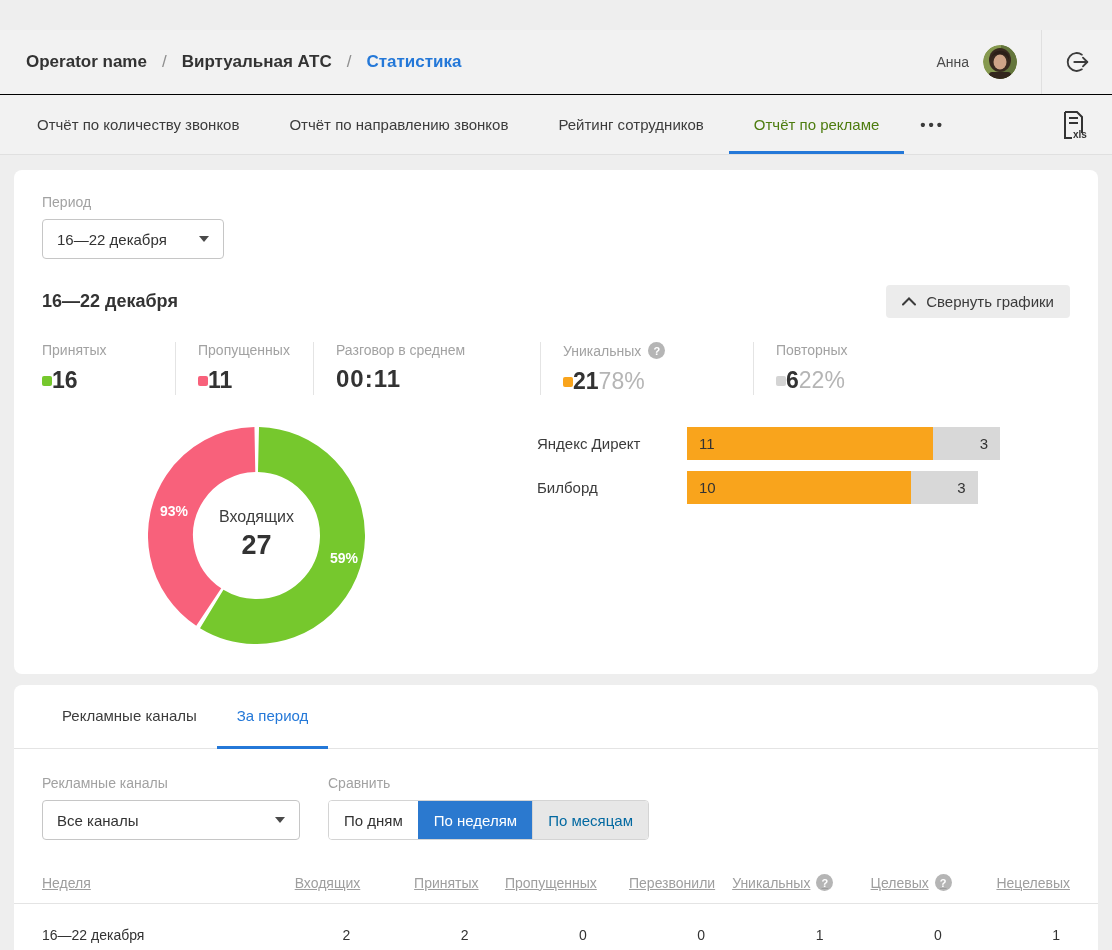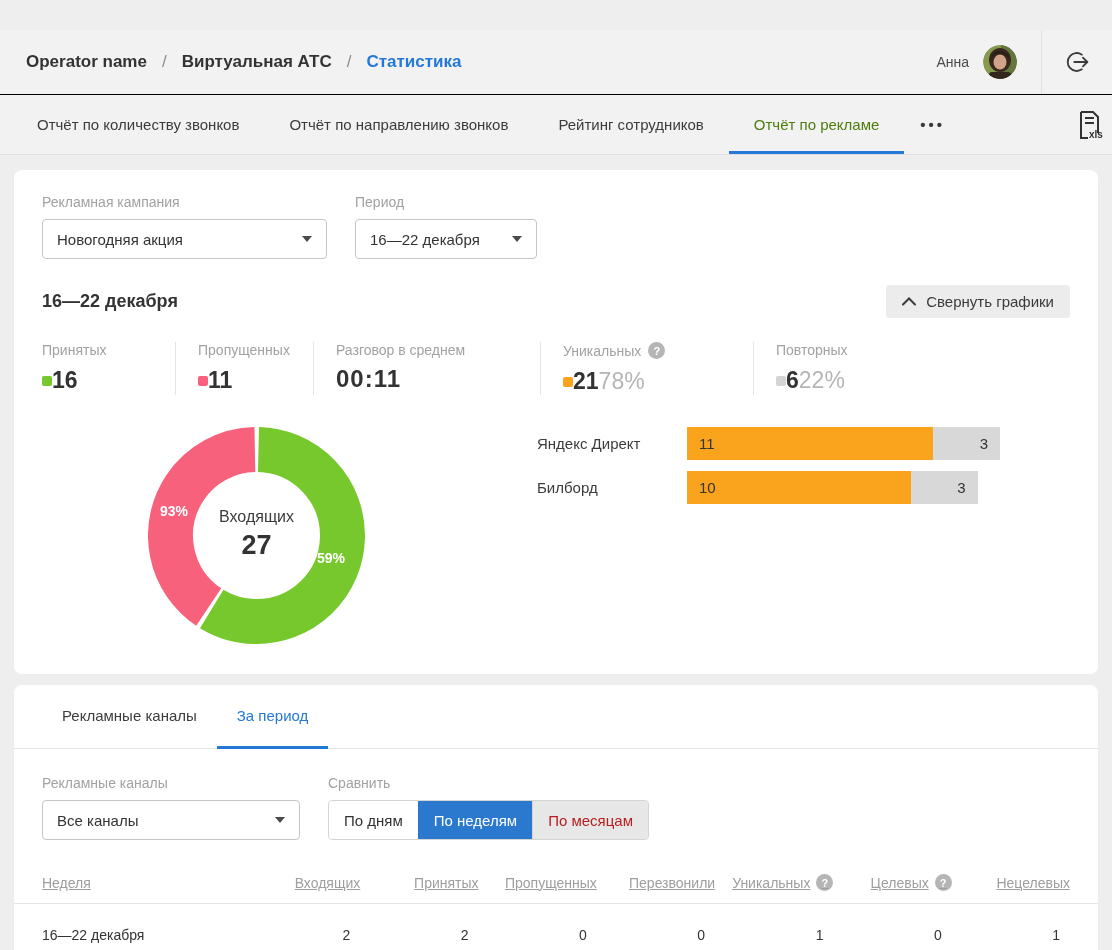--- a/index.html
+++ b/index.html
@@ -25,21 +25,21 @@
   .tabbar {
     height:60px; background:#f2f2f2; border-bottom:1px solid #e0e0e0;
     display:flex; align-items:stretch; padding-left:12px;
   }
   .tab {
     display:flex; align-items:center; padding:0 25px; font-size:15px; color:#3c3c3c;
     cursor:pointer; border-bottom:3px solid transparent; border-top:3px solid transparent;
   }
   .tab.active { color:#4d7c0f; border-bottom-color:#2478d8; }
   .tab-more { display:flex; align-items:center; padding:0 16px; cursor:pointer; color:#3c3c3c; font-size:15px; letter-spacing:3px; font-weight:bold; }
-  .export { margin-left:auto; margin-right:8px; display:flex; align-items:center; cursor:pointer; }
+  .export { margin-left:auto; margin-right:24px; display:flex; align-items:center; cursor:pointer; }
   
   .card { background:#fff; border-radius:8px; margin:0 14px; }
   .card1 { margin-top:15px; padding:24px 28px 30px; }
   .card2 { margin-top:11px; padding-bottom:18px; }
   
   .filters { display:flex; gap:28px; }
   .f-label { font-size:14px; color:#a2a2a2; margin-bottom:9px; }
   .select {
     height:40px; border:1px solid #c6c6c6; border-radius:4px; background:#fff;
     display:flex; align-items:center; justify-content:space-between;
@@ -87,21 +87,21 @@
   .bar-seg.r { justify-content:flex-end; padding-right:12px; }
   
   .sub-tabs { display:flex; padding:0 28px; border-bottom:1px solid #e4e4e4; height:64px; }
   .sub-tab { display:flex; align-items:center; padding:0 20px; font-size:15px; color:#3c3c3c; cursor:pointer; border-bottom:3px solid transparent; margin-bottom:-1px; }
   .sub-tab.active { color:#2478d8; border-bottom-color:#2478d8;justify-content:flex-end; }
   .panel-filters { display:flex; gap:28px; padding:26px 28px 0; }
   .segmented { display:flex; border:1px solid #d4d4d4; border-radius:4px; overflow:hidden; height:40px; }
   .seg { display:flex; align-items:center; padding:0 15px; font-size:15px; background:#fff; color:#333; cursor:pointer; }
   .seg + .seg { border-left:1px solid #d4d4d4; }
   .seg.active { background:#2b79cf; color:#fff; border-left-color:#2b79cf; }
-  .seg.disabled { background:#e7e7e7; color:#b91c1c; cursor:default; }
+  .seg.disabled { background:#e7e7e7; color:#0369a1; cursor:default; }
   
   .tbl { margin-top:22px; }
   .tbl-head, .tbl-row { display:grid; grid-template-columns:200px repeat(7,1fr); align-items:center; padding:0 28px; }
   .tbl-head { height:42px; font-size:14px; color:#9e9e9e; border-bottom:1px solid #e4e4e4;text-decoration:underline; }
   .th { display:flex; justify-content:flex-end; align-items:center; gap:6px; }
   .th.first { justify-content:flex-start; }
   .tbl-row { height:62px; font-size:14px; color:#333; }
   .td { text-align:right; padding-right:10px; }
   .td.first { text-align:left; padding-right:0; }
   svg { display:block; }
@@ -174,27 +174,20 @@
         <line x1="9" y1="14" x2="18" y2="14" stroke="#333" stroke-width="2"></line>
         <text x="13" y="29" font-size="10" font-weight="bold" fill="#333" font-family="Liberation Sans, sans-serif">xls</text>
       </svg>
     </span>
   </div>
 </div>
 
 <div class="card card1">
   <div class="filters">
     <div>
-      <div class="f-label">Рекламная кампания</div>
-      <div class="select sel-campaign">
-        <span>Новогодняя акция</span>
-        <span class="caret"></span>
-      </div>
-    </div>
-    <div>
       <div class="f-label">Период</div>
       <div class="select sel-period">
         <span>16—22 декабря</span>
         <span class="caret"></span>
       </div>
     </div>
   </div>
 
   <div class="title-row">
     <h2 class="period-title">16—22 декабря</h2>
@@ -251,21 +244,21 @@
   <div class="charts">
     <div class="donut-wrap">
       <svg id="donut-svg" width="217" height="217" viewBox="0 0 217 217">
           <circle cx="108.5" cy="108.5" r="86" fill="none" stroke="#76c82d" stroke-width="45" stroke-dasharray="314.8088224862922 225.54511393115223" transform="rotate(-88.66754001132367 108.5 108.5)"></circle>
           <circle cx="108.5" cy="108.5" r="86" fill="none" stroke="#f8617b" stroke-width="45" stroke-dasharray="217.5451139311522 322.80882248629223" transform="rotate(123.73245998867634 108.5 108.5)"></circle>
         </svg>
       <div class="donut-center">
         <div class="donut-center-label">Входящих</div>
         <div class="donut-center-value">27</div>
       </div>
-    <span class="pie-label" style="left: 163px; top: 123.493px;">59%</span>
+    <span class="pie-label" style="left: 176px; top: 123.493px;">59%</span>
         <span class="pie-label" style="left: 5.91474px; top: 75.5068px;">93%</span>
       </div>
 
     <div class="barchart">
       <div class="bar-row">
         <div class="bar-cat">Яндекс Директ</div>
         <div class="bar-seg u" style="width: 245.929px; background: rgb(249, 164, 28);">
             <span>11</span>
           </div>
         <div class="bar-seg r" style="width: 67.0714px; background: rgb(216, 216, 216);">

